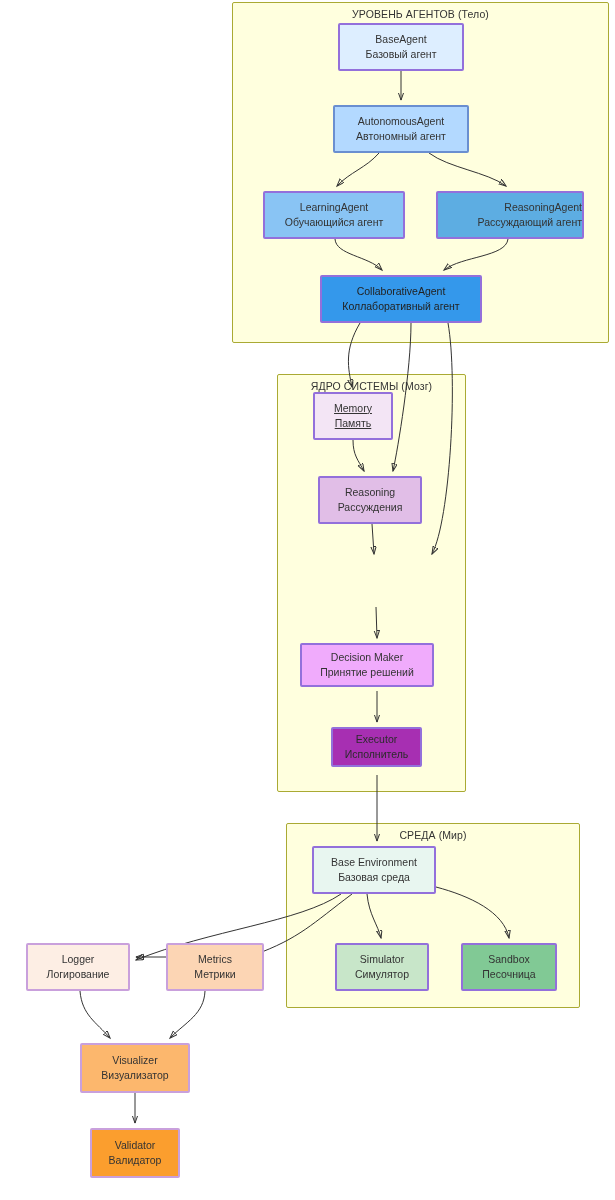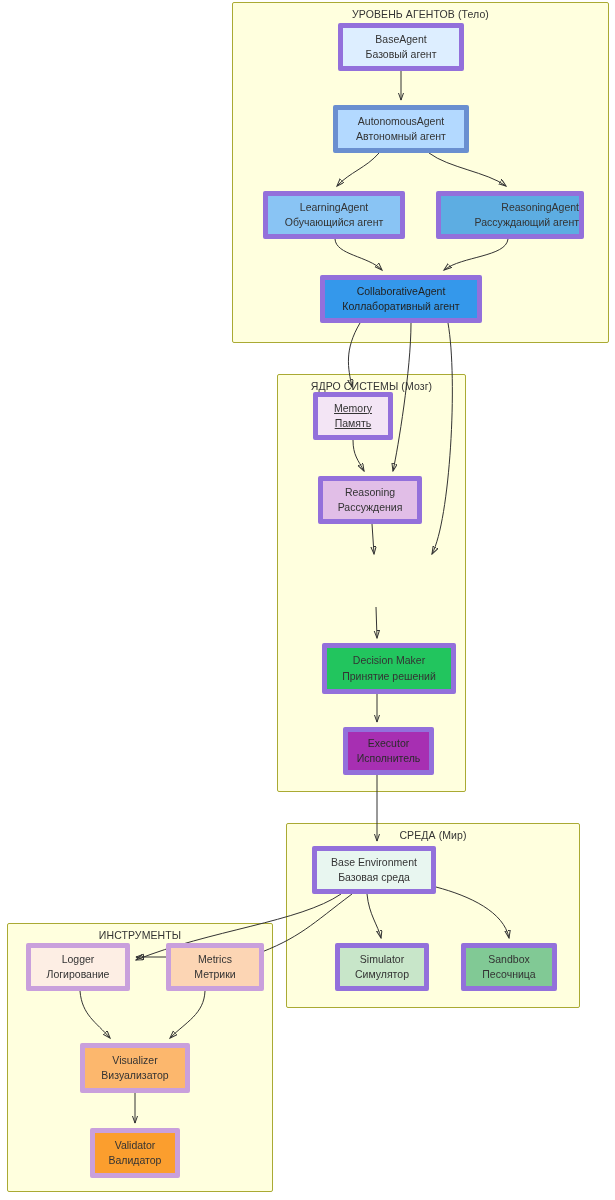--- a/index.html
+++ b/index.html
@@ -35,21 +35,21 @@
     width: 100%;
     text-align: center;
     font-size: 10.5px;
     color: #333333;
     letter-spacing: 0.1px;
     white-space: nowrap;
   }
   .node {
     position: absolute;
     box-sizing: border-box;
-    border: 5px solid #be185d;
+    border: 2px solid #be185d;
     border-radius: 2px;
     display: flex;
     flex-direction: column;
     align-items: center;
     justify-content: center;
     text-align: center;
     color: #333333;
     font-size: 10.5px;
     line-height: 1.45;
     z-index: 5;
@@ -76,23 +76,20 @@
 
   <div class="cluster" id="cluster-agents" style="left: 232px; top: 2px; width: 377px; height: 341px; background: rgb(255, 255, 222); border-color: rgb(170, 170, 51); text-decoration: underline;">
     <span class="cluster-label">УРОВЕНЬ АГЕНТОВ (Тело)</span>
   </div>
   <div class="cluster" id="cluster-core" style="left: 277px; top: 374px; width: 189px; height: 418px; background: rgb(255, 255, 222); border-color: rgb(170, 170, 51);">
     <span class="cluster-label">ЯДРО СИСТЕМЫ (Мозг)</span>
   </div>
   <div class="cluster" id="cluster-environment" style="left: 286px; top: 823px; width: 294px; height: 185px; background: rgb(255, 255, 222); border-color: rgb(170, 170, 51);">
     <span class="cluster-label">СРЕДА (Мир)</span>
   </div>
-  <div class="cluster" id="cluster-tools" style="left: 7px; top: 923px; width: 266px; height: 269px; background: rgb(255, 255, 222); border-color: rgb(170, 170, 51);">
-    <span class="cluster-label">ИНСТРУМЕНТЫ</span>
-  </div>
 
   <svg class="edges" viewBox="0 0 615 1200">
     <defs>
       <marker id="arrow" markerWidth="9" markerHeight="9" refX="7.5" refY="3" orient="auto" markerUnits="strokeWidth">
         <path d="M0,0.3 L7.6,3 L0,5.7 z" fill="#333333" stroke="none"></path>
       </marker>
     </defs>
 
     <path d="M401,71 L401,100" marker-end="url(#arrow)"></path>
 
@@ -159,25 +156,25 @@
   </div>
 
   <div class="node" id="node-memory" style="left: 313px; top: 392px; width: 80px; height: 48px; background: rgb(243, 229, 245); border-color: rgb(147, 112, 219); color: rgb(51, 51, 51); text-decoration: underline;">
     <span>Memory</span>
     <span class="ln2">Память</span>
   </div>
   <div class="node" id="node-reasoning" style="left: 318px; top: 476px; width: 104px; height: 48px; background: rgb(225, 190, 231); border-color: rgb(147, 112, 219); color: rgb(51, 51, 51);">
     <span>Reasoning</span>
     <span class="ln2">Рассуждения</span>
   </div>
-  <div class="node" id="node-decision-maker" style="left: 322px; top: 643px; width: 134px; height: 51px; background: #22c55e; border-color: rgb(147, 112, 219); color: rgb(51, 51, 51);">
+  <div class="node" id="node-decision-maker" style="left: 300px; top: 643px; width: 134px; height: 44px; background: #f0abfc; border-color: rgb(147, 112, 219); color: rgb(51, 51, 51);">
     <span>Decision Maker</span>
     <span class="ln2">Принятие решений</span>
   </div>
-  <div class="node" id="node-executor" style="left: 331px; top: 727px; width: 91px; height: 48px; background: rgb(167, 47, 178); border-color: rgb(147, 112, 219); color: rgb(43, 43, 43); margin-left: 12px;">
+  <div class="node" id="node-executor" style="left: 331px; top: 727px; width: 91px; height: 40px; background: rgb(167, 47, 178); border-color: rgb(147, 112, 219); color: rgb(43, 43, 43);">
     <span>Executor</span>
     <span class="ln2">Исполнитель</span>
   </div>
 
   <div class="node" id="node-base-environment" style="left: 312px; top: 846px; width: 124px; height: 48px; background: rgb(232, 246, 240); border-color: rgb(147, 112, 219); color: rgb(51, 51, 51);">
     <span>Base Environment</span>
     <span class="ln2">Базовая среда</span>
   </div>
   <div class="node" id="node-simulator" style="left: 335px; top: 943px; width: 94px; height: 48px; background: rgb(200, 230, 201); border-color: rgb(147, 112, 219); color: rgb(51, 51, 51);">
     <span>Simulator</span>

